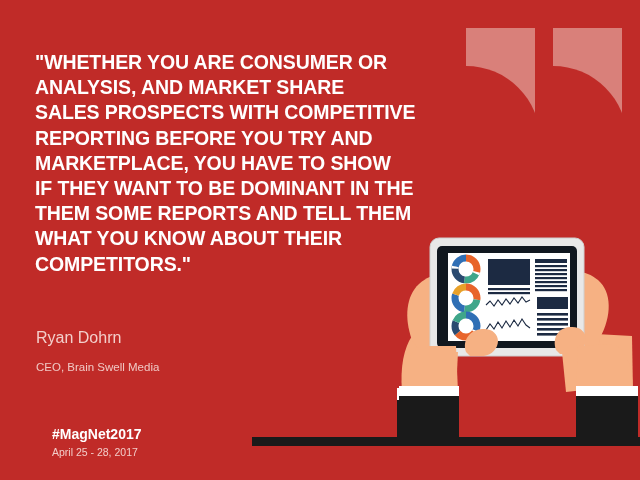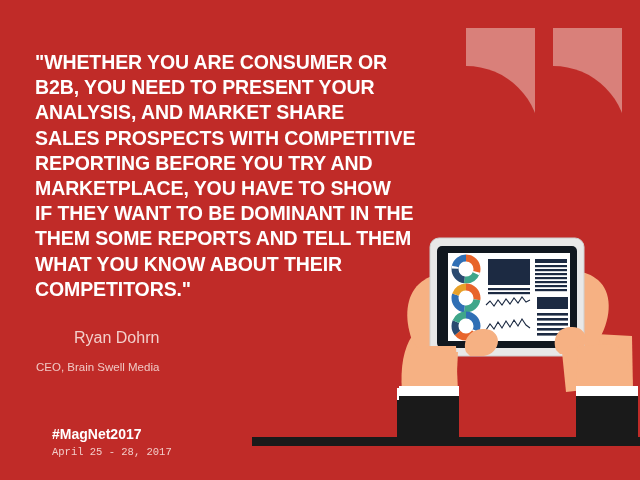--- a/index.html
+++ b/index.html
@@ -71,21 +71,20 @@
     letter-spacing: -0.1px;
     text-transform: uppercase;
     white-space: nowrap;
   }
 
   
   .attribution {
     position: absolute;
     left: 36px;
     top: 328px;
-    text-align: right;
   }
   .attr-name {
     font-size: 16px;
     line-height: 20px;
     color: #f3cfcb;
     font-weight: normal;
   }
   .attr-role {
     font-size: 11.5px;
     line-height: 16px;
@@ -104,21 +103,20 @@
     font-size: 14px;
     line-height: 18px;
     font-weight: bold;
     color: #ffffff;
   }
   .footer-date {
     font-size: 10.5px;
     line-height: 15px;
     color: #f2cdc9;
     margin-top: 2px;
-    font-family: Liberation Mono, monospace;
   }
 
   
   .illustration {
     position: absolute;
     left: 0;
     top: 0;
     width: 640px;
     height: 480px;
     pointer-events: none;
@@ -129,21 +127,20 @@
 
 <div class="stage">
 
   <div class="quote-marks">
     <div class="qmark"></div>
     <div class="qmark"></div>
   </div>
 
   <div class="quote-block">
     <div class="quote-line">"WHETHER YOU ARE CONSUMER OR</div>
-    <div class="quote-line">B2B, YOU NEED TO PRESENT YOUR</div>
     <div class="quote-line">ANALYSIS, AND MARKET SHARE</div>
     <div class="quote-line">SALES PROSPECTS WITH COMPETITIVE</div>
     <div class="quote-line">REPORTING BEFORE YOU TRY AND</div>
     <div class="quote-line">MARKETPLACE, YOU HAVE TO SHOW</div>
     <div class="quote-line">IF THEY WANT TO BE DOMINANT IN THE</div>
     <div class="quote-line">THEM SOME REPORTS AND TELL THEM</div>
     <div class="quote-line">WHAT YOU KNOW ABOUT THEIR</div>
     <div class="quote-line">COMPETITORS."</div>
   </div>
 

